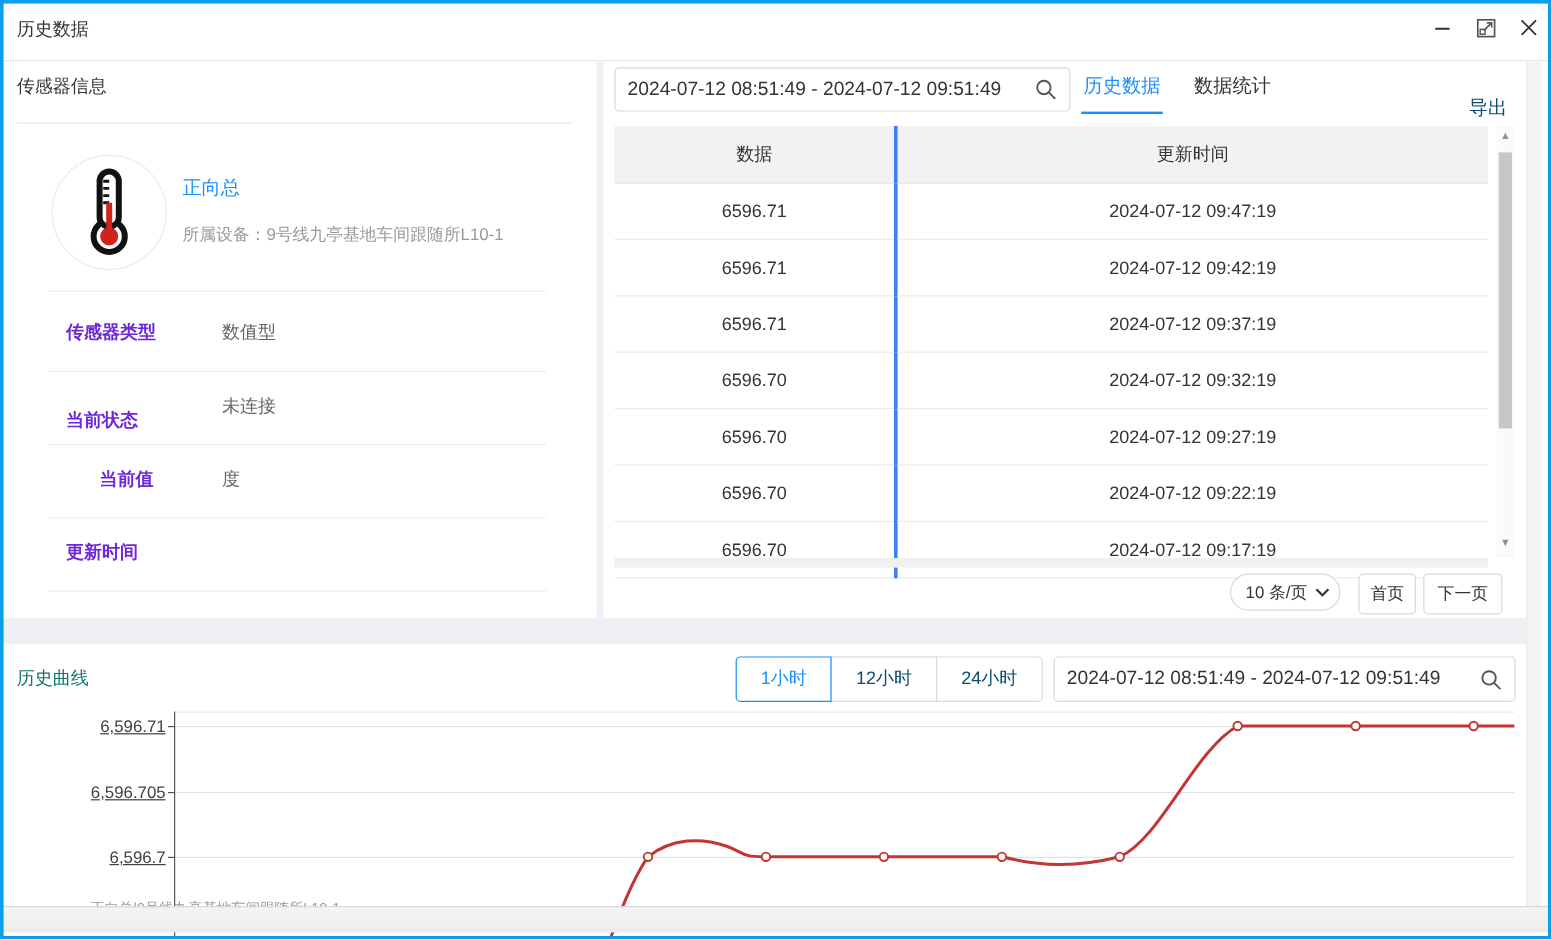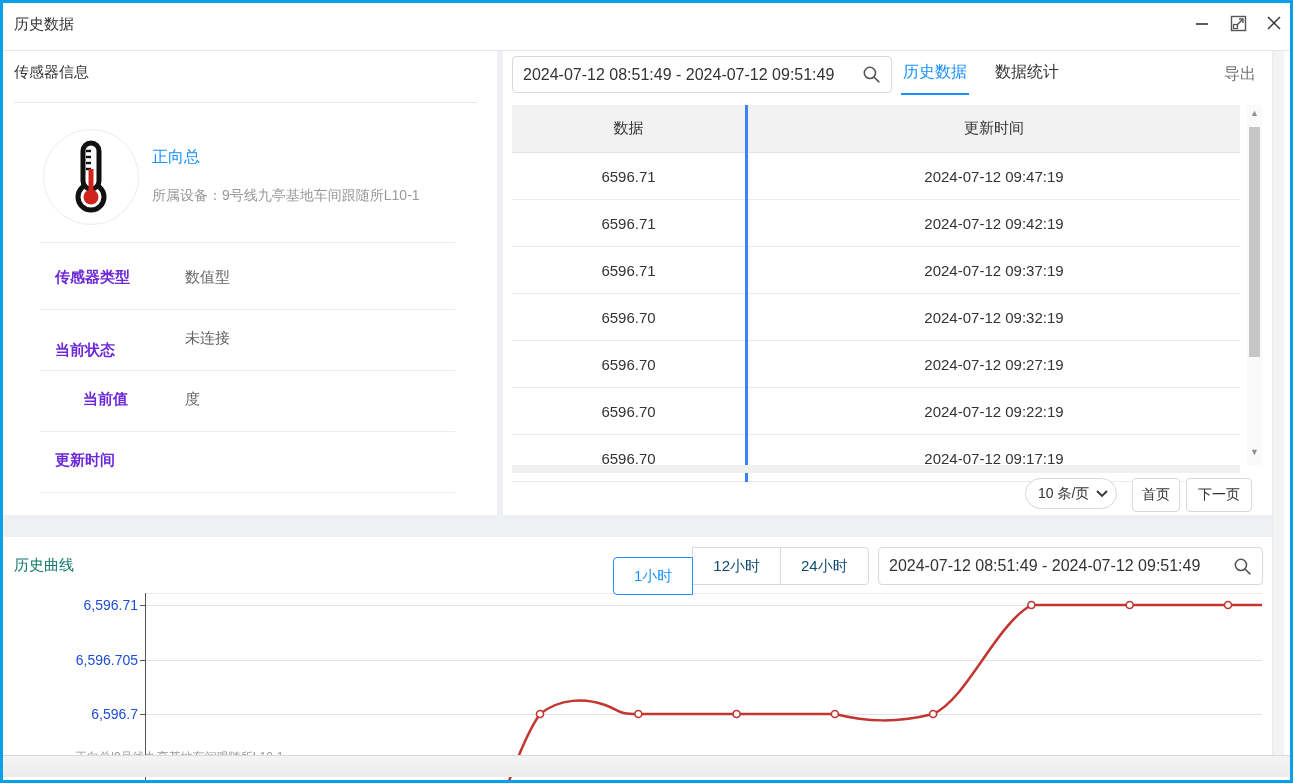--- a/index.html
+++ b/index.html
@@ -29,21 +29,21 @@
   .v-divider{left:497px;top:51px;width:6px;height:464px;background:#eef0f3;}
 
   
   .date-input{left:512px;top:56px;width:380px;height:37px;border:1px solid #d9d9d9;border-radius:4px;
               box-sizing:border-box;display:flex;align-items:center;padding:0 10px;font-size:16px;color:#333;cursor:pointer;background:#fff;}
   .date-input .txt{flex:1;white-space:nowrap;}
   .tabs{left:903px;top:56px;display:flex;gap:28px;height:37px;align-items:center;}
   .tab{font-size:16px;color:#333;cursor:pointer;position:relative;padding-bottom:4px;}
   .tab.active{color:#1890ff;}
   .tab.active::after{content:"";position:absolute;left:-2px;right:-2px;bottom:-8px;height:2px;background:#1890ff;}
-  .export-link{left:1224px;top:64px;font-size:16px;color:#737373;cursor:pointer;}
+  .export-link{left:1224px;top:80px;font-size:16px;color:#0c4a6e;cursor:pointer;}
 
   table.data{left:512px;top:105px;width:728px;border-collapse:collapse;table-layout:fixed;position:absolute;}
   table.data th{background:#f2f2f2;font-weight:normal;font-size:15px;color:#333;height:45px;text-align:center;
                 border-bottom:1px solid #e3e3e3;}
   table.data td{height:44px;font-size:15px;color:#333;text-align:center;border-bottom:1px solid #ebebeb;background:#fff;}
   table.data th:first-child,table.data td:first-child{border-right:3px solid #3b82f6;width:231px;}
 
   .tbl-scrollbar{left:1247px;top:105px;width:15px;height:360px;background:#fafafa;}
   .tbl-thumb{left:1249px;top:127px;width:11px;height:230px;background:#c6c6c6;}
   .scroll-arrow{font-size:9px;color:#909090;line-height:9px;}
@@ -59,26 +59,26 @@
   .pg-first{left:1132px;width:48px;}
   .pg-next{left:1186px;width:66px;}
 
   .mid-divider{left:0;top:515px;width:1272px;height:22px;background:#eef0f3;}
 
   
   .curve-title{left:14px;top:556px;font-size:15px;color:#0f766e;}
   .range-group{left:613px;top:547px;display:flex;}
   .range-btn{height:38px;line-height:36px;padding:0 20px;font-size:15px;color:#0c4a6e;border:1px solid #d9d9d9;
              box-sizing:border-box;margin-left:-1px;background:#fff;cursor:pointer;}
-  .range-btn:first-child{border-radius:4px 0 0 4px;margin-left:0;margin-top:10px;}
+  .range-btn:first-child{border-radius:4px 0 0 4px;margin-left:0;}
   .range-btn:last-child{border-radius:0 4px 4px 0;}
   .range-btn.active{border-color:#1890ff;color:#1890ff;z-index:2;position:relative;}
   .curve-date{left:878px;top:547px;width:385px;height:38px;}
 
-  .ytick-label{width:110px;text-align:right;font-size:14px;color:#1d4ed8;}
+  .ytick-label{width:110px;text-align:right;font-size:14px;color:#404040;text-decoration:underline;}
   .gridline{left:145px;width:1117px;height:1px;background:#e2e2e2;}
   .axis-line{left:145px;top:593px;width:1px;height:187px;background:#555;}
   .axis-tick{left:140px;width:5px;height:1px;background:#555;}
   #curve-svg{left:0;top:590px;width:1293px;height:190px;}
 
   .clipped-legend{left:75px;top:749px;font-size:12px;color:#999;white-space:nowrap;z-index:1;}
   .bottom-strip{left:0;top:755px;width:100%;height:21px;background:linear-gradient(#f4f4f4,#ececec);
                 border-top:1px solid #d9d9d9;z-index:3;}
 </style>
 </head>

